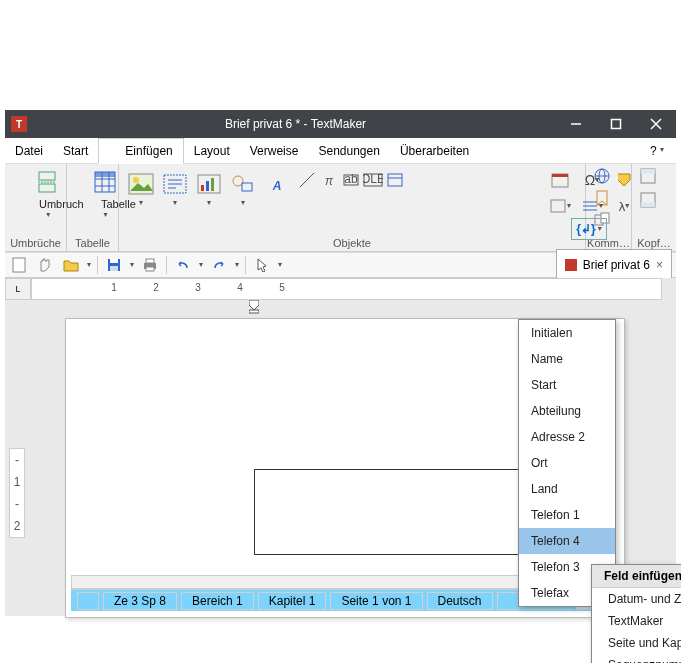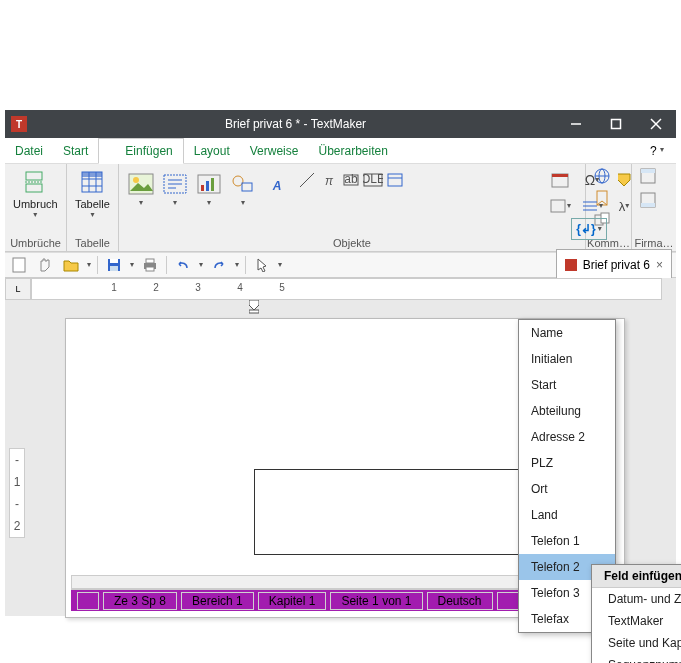--- a/index.html
+++ b/index.html
@@ -3,46 +3,46 @@
 <meta charset="utf-8">
 <style>
   * { box-sizing: border-box; font-family: "Segoe UI", Tahoma, sans-serif; font-size: 12px; }
   body { margin: 0; background: #fff; width: 681px; height: 663px; overflow: hidden; position: relative; }
   .titlebar { position: absolute; top: 110px; left: 5px; right: 5px; height: 28px; background: #404448; color: #fff; display: flex; align-items: center; }
   .titlebar .appicon { width: 16px; height: 16px; background: #C0392B; margin: 0 6px; display:flex; align-items:center; justify-content:center; color:#fff; font-weight:bold; font-size:10px;}
   .titlebar .title { flex: 1; padding-left: 2px; text-align: center; }
   .winbtn { width: 40px; height: 28px; display:flex; align-items:center; justify-content:center; color:#fff; }
   .winbtn svg { width:12px; height:12px; }
   .menubar { position:absolute; top:138px; left:5px; right:5px; height:26px; background:#fff; border-bottom:1px solid #ddd; display:flex; align-items:stretch; }
-  .menubar .tab { padding:0 10px; display:flex; align-items:center; color:#15803d; }
+  .menubar .tab { padding:0 10px; display:flex; align-items:center; color:#000000; }
   .menubar .tab.active { background:#fff; border:1px solid #ccc; border-bottom:1px solid #fff; margin-bottom:-1px;padding-left:26px; }
   .menubar .help { margin-left:auto; padding:0 12px; display:flex; align-items:center;}
   .ribbon { position:absolute; top:164px; left:5px; right:5px; height:88px; background:#f0f0f0; border-bottom:1px solid #ccc; display:flex; }
   .group { border-right:1px solid #ccc; padding:2px 6px 0 6px; display:flex; flex-direction:column; position:relative;}
   .group-label { position:absolute; bottom:2px; left:0; right:0; text-align:center; font-size:11px; color:#555;}
   .group-body { flex:1; display:flex; align-items:flex-start; gap:4px; }
   .vbtn { display:flex; flex-direction:column; align-items:center; gap:2px; padding:2px; }
   .vbtn .ico { width:28px; height:28px; display:flex; align-items:center; justify-content:center;}
-  .vbtn .lbl { font-size:11px; color:#222; text-align:center;}
+  .vbtn .lbl { font-size:11px; color:#222; text-align:center;margin-left:26px;}
   .smallico { width:20px; height:20px; display:flex; align-items:center; justify-content:center;}
   .ribbon svg { display:block;}
   .drop { font-size:8px; color:#555; margin-top:-2px;}
   .qat { position:absolute; top:252px; left:5px; right:5px; height:26px; background:#f7f7f7; border-top:1px solid #ddd; border-bottom:1px solid #ccc; display:flex; align-items:center; padding:0 4px; gap:6px;}
   .qat .sep { width:1px; height:18px; background:#ccc; }
   .doc-tab { margin-left:auto; background:#fff; border:1px solid #aaa; height:28px; display:flex; align-items:center; padding:15px 8px; gap:6px; font-size:11px;}
   .doc-tab .red { width:12px; height:12px; background:#C0392B; display:inline-block;}
   .doc-tab .close { font-size:12px; color:#666;}
   .ruler-area { position:absolute; top:278px; left:5px; right:5px; bottom:47px; background:#e9e9e9; }
   .hruler { position:absolute; top:0; left:26px; right:14px; height:22px; background:#fff; border:1px solid #ccc; }
   .hruler .lbl { position:absolute; top:3px; font-size:10px; color:#555; transform:translateX(-50%);}
   .lcorner { position:absolute; top:0; left:0; width:26px; height:22px; background:#f0f0f0; border:1px solid #ccc; display:flex; align-items:center; justify-content:center; font-size:9px;}
   .vruler { position:absolute; top:170px; left:4px; width:16px; height:90px; background:#fff; border:1px solid #ccc; display:flex; flex-direction:column; align-items:center; justify-content:space-around; font-size:10px; color:#555;}
   .page { position:absolute; top:40px; left:60px; width:560px; height:300px; background:#fff; border:1px solid #bbb; box-shadow: 2px 2px 4px rgba(0,0,0,.15);}
   .textbox { position:absolute; top:150px; left:188px; width:290px; height:86px; border:1px solid #333; background:#fff; padding:6px 10px; font-size:12px; color:#333; text-align:right; overflow:hidden;}
-  .statusbar { position:absolute; left:5px; right:5px; bottom:6px; height:22px; background:#a21caf; border-top:1px solid #ccc; display:flex; align-items:center; gap:4px; padding:2px 6px; font-size:11px;}
+  .statusbar { position:absolute; left:5px; right:5px; bottom:6px; height:22px; background:#7dd3fc; border-top:1px solid #ccc; display:flex; align-items:center; gap:4px; padding:2px 6px; font-size:11px;}
   .statusbar .cell { border:1px solid #d0d0d0; padding:0 10px; height:18px; display:flex; align-items:center; white-space:nowrap;}
   .statusbar .flex { flex:1;}
   .hscroll { position:absolute; left:5px; right:5px; bottom:28px; height:14px; background:#f0f0f0; border:1px solid #ccc;}
   
   .submenu { position:absolute; background:#fff; border:1px solid #888; box-shadow:2px 2px 6px rgba(0,0,0,.25); }
   .submenu .hdr { background:#e5e5e5; font-weight:bold; padding:4px 12px; border-bottom:1px solid #ccc;}
   .submenu .item { padding:4px 24px 4px 16px; display:flex; align-items:center; justify-content:space-between; white-space:nowrap; color:#222;}
   .submenu .item.sel { background:#9ac5ea;}
   .menu1 { left:452px; top:0; width:98px; }
   .menu1 .item { padding:6px 12px;}
@@ -78,20 +78,21 @@
       </svg>
     </div>
 </div>
 
 <div class="menubar">
   <div class="tab">Datei</div>
   <div class="tab">Start</div>
   <div class="tab active">Einfügen</div>
   <div class="tab">Layout</div>
   <div class="tab">Verweise</div>
+  <div class="tab">Sendungen</div>
   <div class="tab">Überarbeiten</div>
   <div class="yellow-hl"></div>
   <div class="help"><span>?</span>&nbsp;<span class="drop">▾</span></div>
 </div>
 
 <div class="ribbon">
   <div class="group" style="width:62px">
     <div class="group-body">
       <div class="vbtn">
         <div class="ico">
@@ -243,21 +244,21 @@
             <rect x="2" y="2" width="14" height="4" fill="#d6e6f5"></rect>
           </svg>
         </div>
       <div class="smallico">
           <svg width="18" height="18">
             <rect x="2" y="2" width="14" height="14" fill="none" stroke="#888"></rect>
             <rect x="2" y="12" width="14" height="4" fill="#d6e6f5"></rect>
           </svg>
         </div>
     </div>
-    <div class="group-label">Firma…</div>
+    <div class="group-label">Kopf…</div>
   </div>
 </div>
 
 <div class="rside-icons">
   <div>
       <svg width="18" height="16">
         <rect x="1" y="2" width="16" height="13" fill="none" stroke="#888"></rect>
         <rect x="1" y="2" width="16" height="3" fill="#c0392b"></rect>
       </svg>
     </div>
@@ -400,30 +401,29 @@
         </div>
   <div class="cell" style="padding:0 4px">
           <svg width="14" height="14">
             <rect x="2" y="2" width="4" height="10" fill="none" stroke="#888"></rect>
             <rect x="8" y="2" width="4" height="10" fill="none" stroke="#888"></rect>
           </svg>
         </div>
 </div>
 
 <div class="submenu menu1" id="menu1">
+        <div class="item">Initialen</div>
         <div class="item">Name</div>
-        <div class="item">Initialen</div>
         <div class="item">Start</div>
         <div class="item">Abteilung</div>
         <div class="item">Adresse 2</div>
-        <div class="item">PLZ</div>
         <div class="item">Ort</div>
         <div class="item">Land</div>
         <div class="item">Telefon 1</div>
-        <div class="item sel">Telefon 2</div>
+        <div class="item sel">Telefon 4</div>
         <div class="item">Telefon 3</div>
         <div class="item">Telefax</div>
       </div>
 
 <div class="submenu menu2" id="menu2">
         <div class="hdr">Feld einfügen</div>
         <div class="item">
           <span>Datum- und Zeitfelder</span>
         </div>
         <div class="item">

